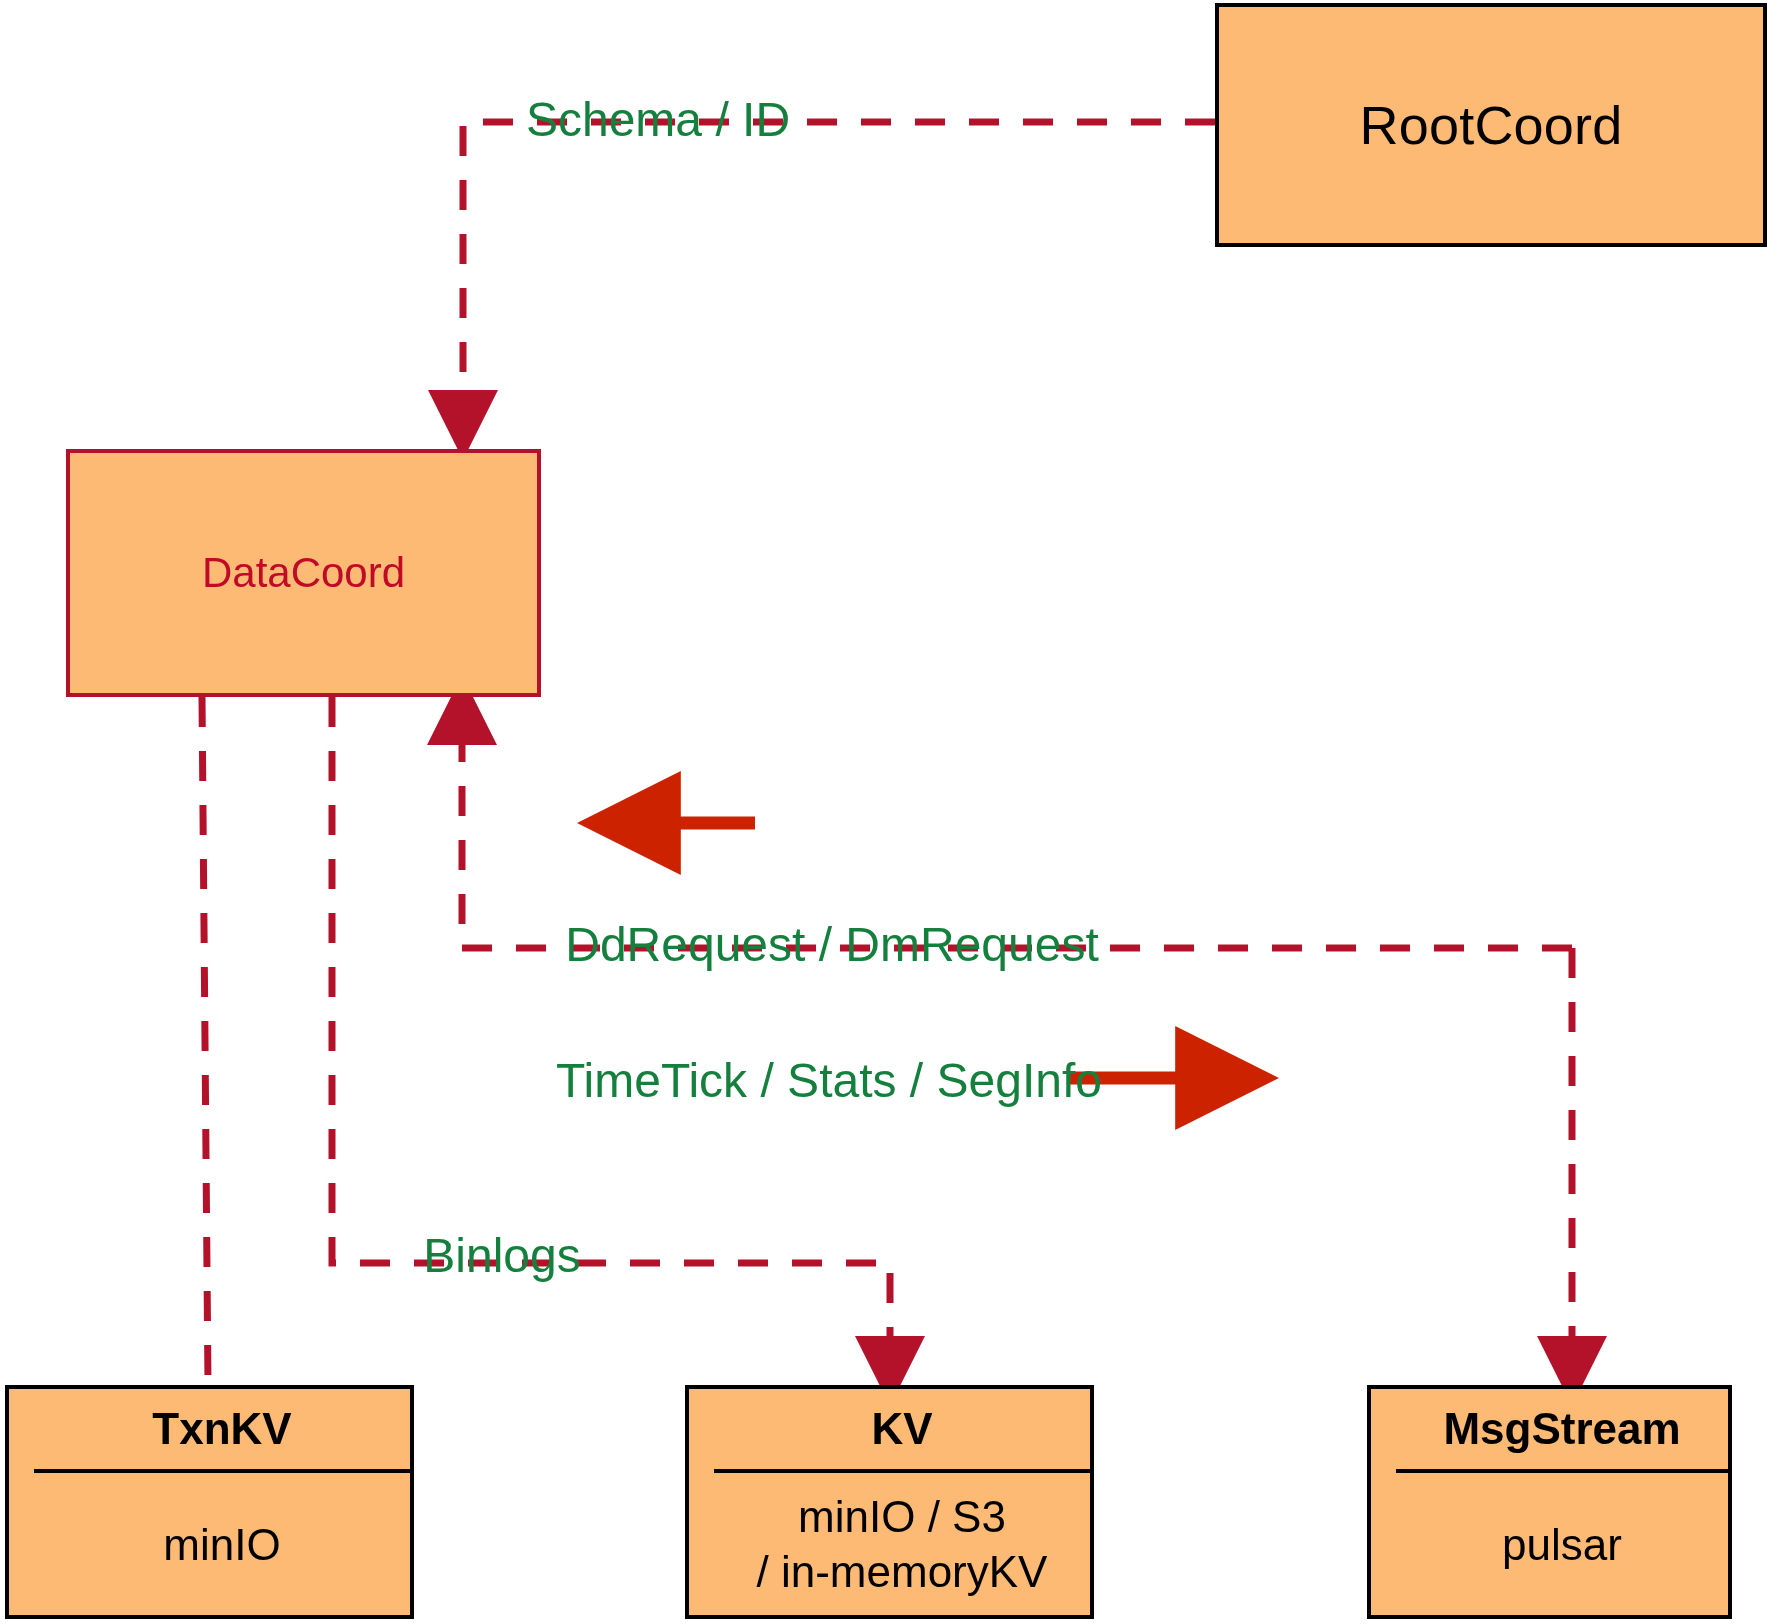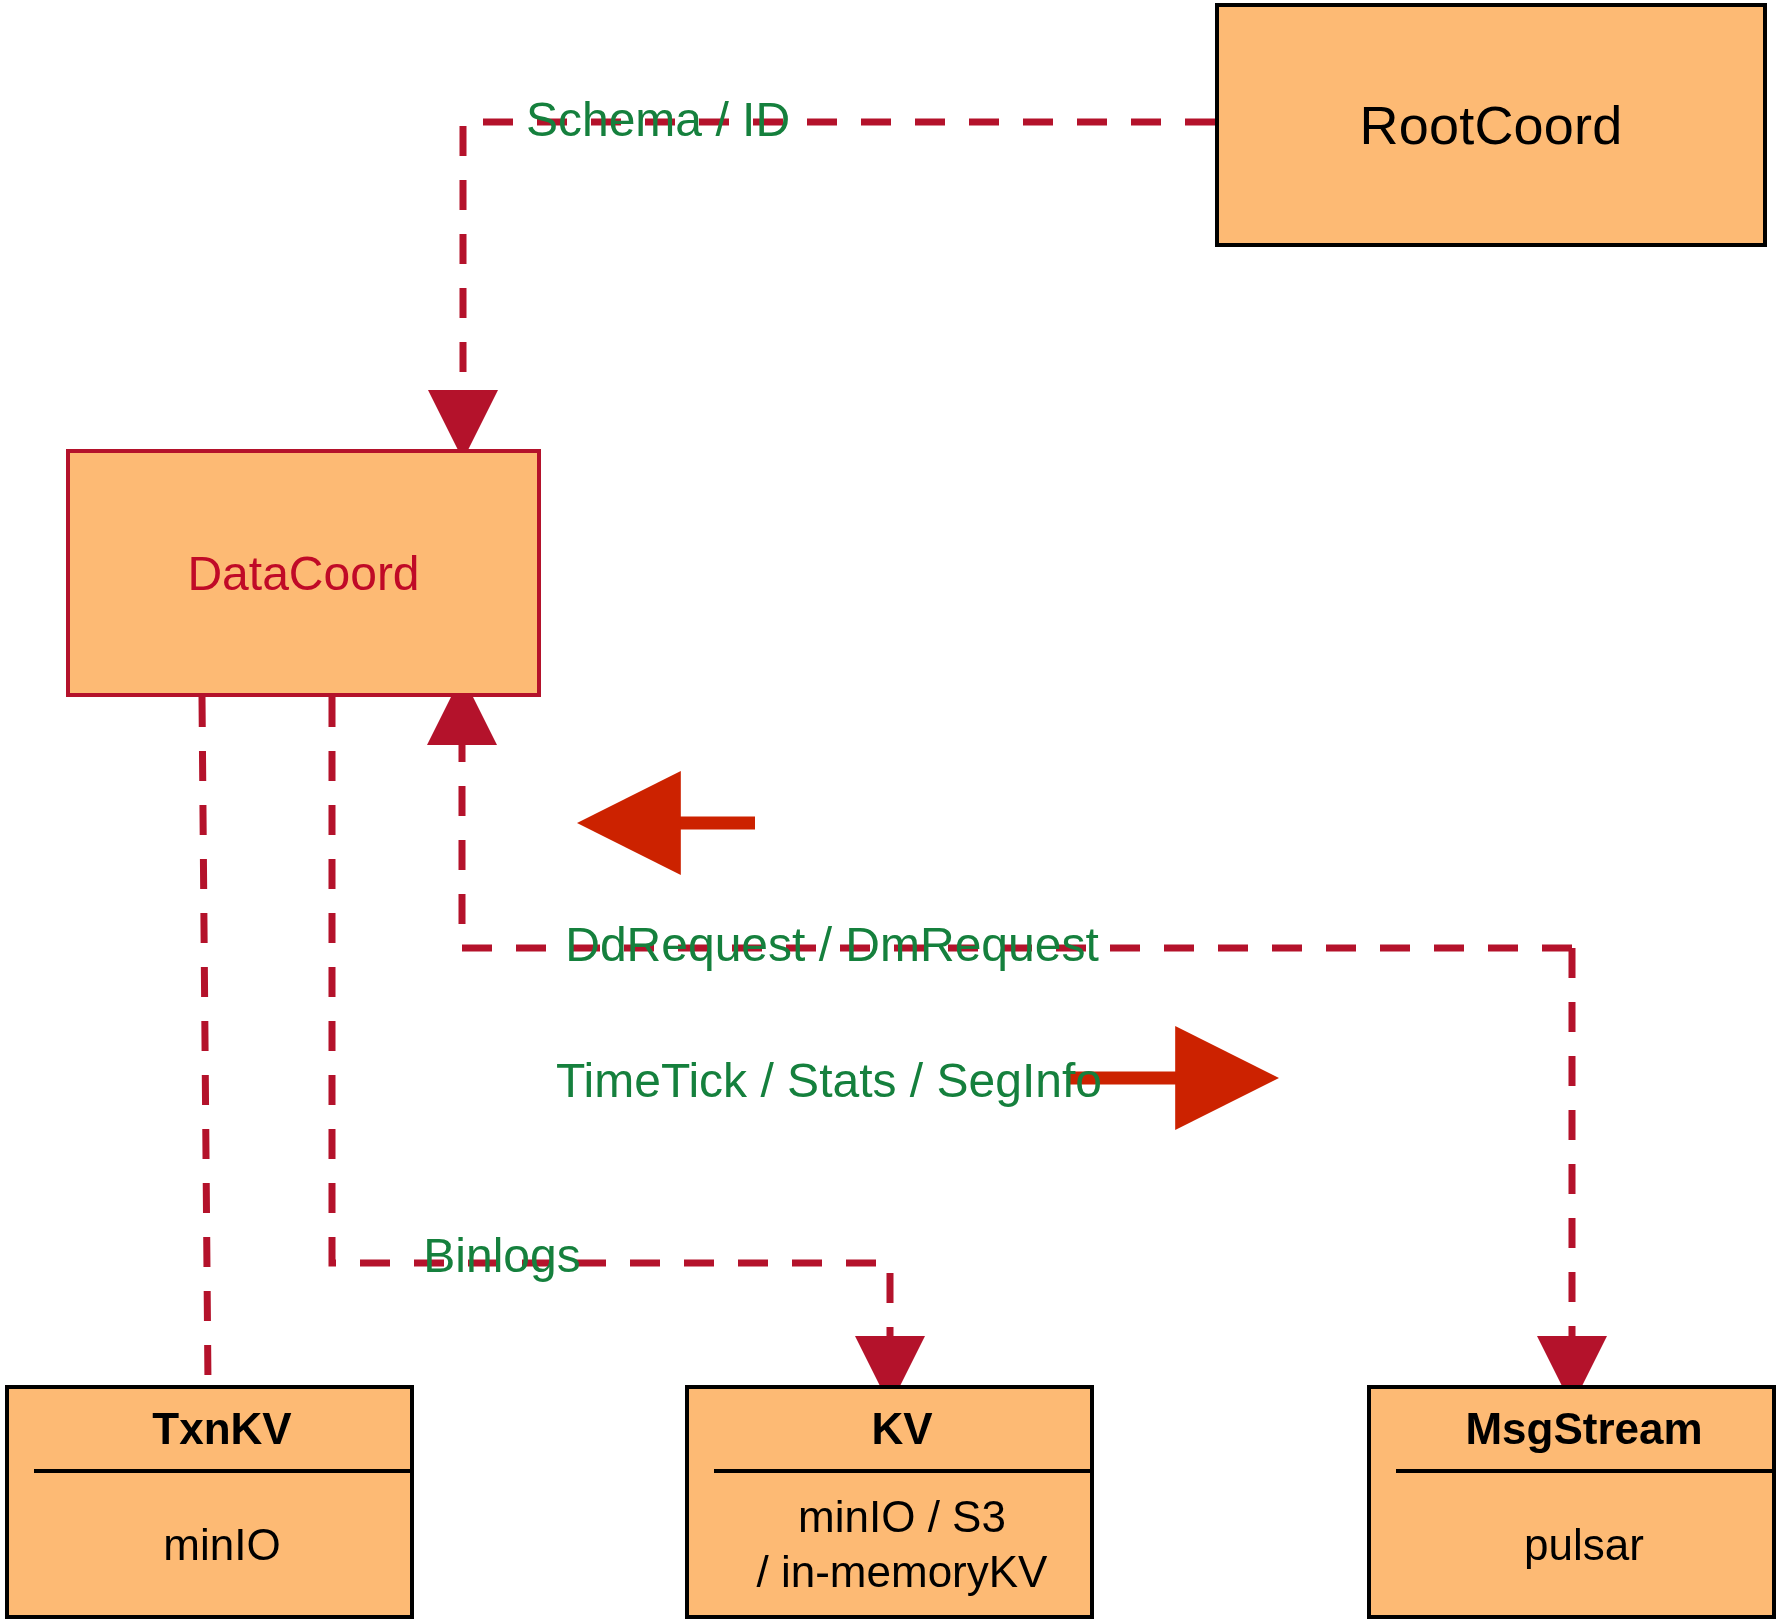--- a/index.html
+++ b/index.html
@@ -38,21 +38,21 @@
     color: #000000;
     letter-spacing: 0.2px;
   }
   .node-red {
     border: 4px solid #B4122B;
     display: flex;
     align-items: center;
     justify-content: center;
   }
   .node-red .node-title {
-    font-size: 48px;
+    font-size: 42px;
     color: #C00A27;
   }
   .node-split {
     border: 4px solid #000000;
     display: flex;
     flex-direction: column;
     padding-left: 25px;
   }
   .node-split .hdr {
     border-bottom: 4px solid #000000;
@@ -144,21 +144,21 @@
   </div>
 
   <div class="node node-split" style="left:685px; top:1385px; width:409px; height:234px;">
     <div class="hdr" style="height:84px;">KV</div>
     <div class="body">
       <span class="line">minIO / S3</span>
       <span class="line">/ in-memoryKV</span>
     </div>
   </div>
 
-  <div class="node node-split" style="left:1367px; top:1385px; width:409px; height:234px;">
+  <div class="node node-split" style="left:1367px; top:1385px; width:365px; height:234px;">
     <div class="hdr" style="height:84px;">MsgStream</div>
     <div class="body">
       <span class="line">pulsar</span>
     </div>
   </div>
 
   <div class="edge-label" style="left:658px; top:44px;">Schema / ID</div>
 
   <div class="edge-label" style="left:832px; top:869px;">DdRequest / DmRequest</div>
 

